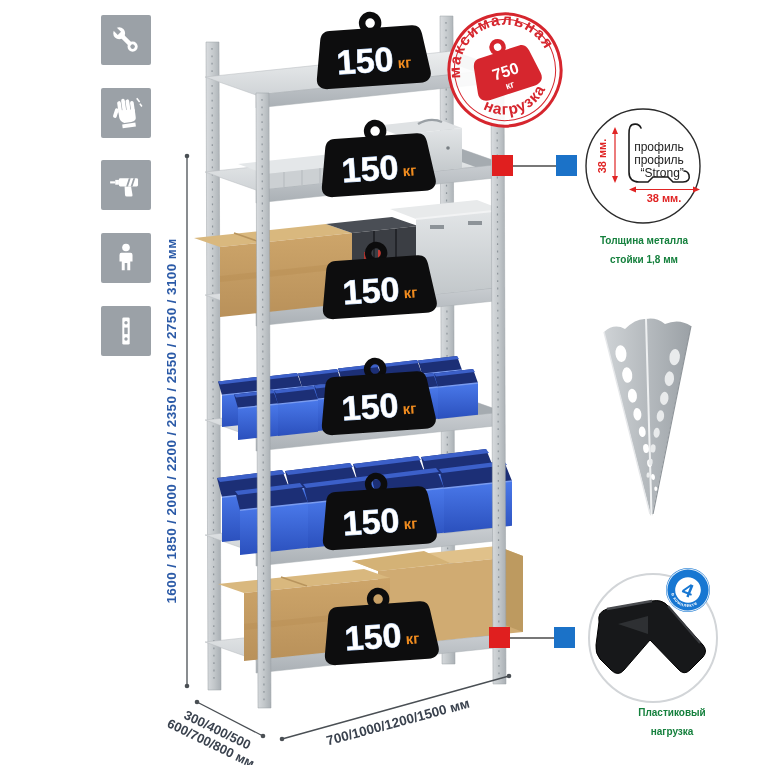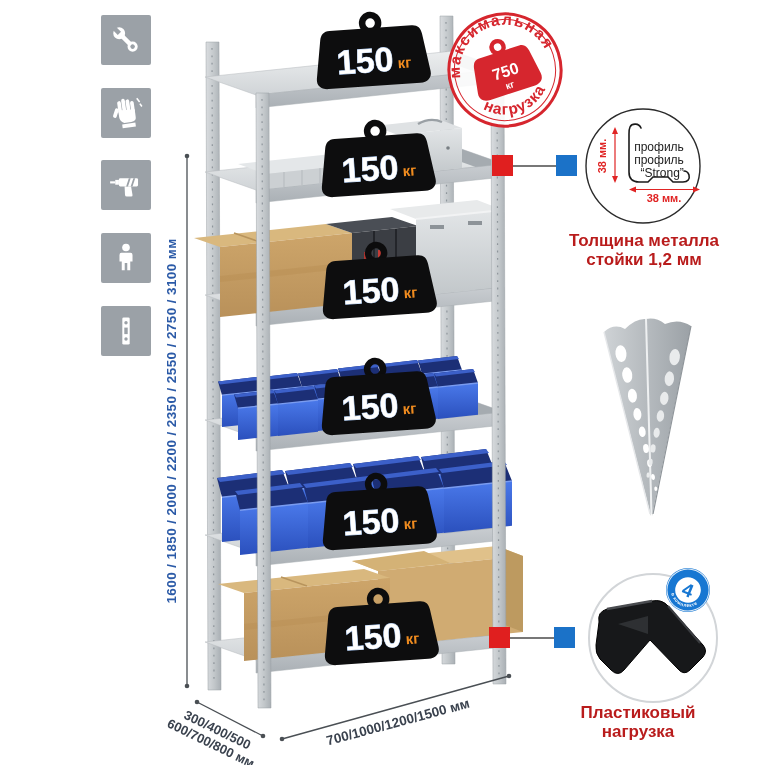--- a/index.html
+++ b/index.html
@@ -19,24 +19,24 @@
          color:#3a424e;font-size:13px;font-weight:700;text-align:center;line-height:1.12;white-space:nowrap;}
   .width-dim{position:absolute;left:398px;top:722px;transform:translate(-50%,-50%) rotate(-15deg);
          color:#3a424e;font-size:13.5px;font-weight:700;white-space:nowrap;}
 
   
   .profile-text{position:absolute;left:659px;top:160px;transform:translate(-50%,-50%);
          text-align:right;font-size:12px;line-height:13px;color:#222;white-space:nowrap;}
   .dim-red{position:absolute;color:#e02424;font-size:11px;font-weight:700;white-space:nowrap;}
   .dim-red.vertical{left:602px;top:156px;transform:translate(-50%,-50%) rotate(-90deg);}
   .dim-red.horizontal{left:664px;top:198px;transform:translate(-50%,-50%);}
-  .caption{position:absolute;text-align:center;color:#b91c1c;font-size:17px;font-weight:700;
+  .caption{position:absolute;text-align:center;color:#15803d;font-size:10px;font-weight:700;
            line-height:19px;transform:translate(-50%,-50%);white-space:nowrap;}
   .caption.profile{left:644px;top:250px;}
-  .caption.foot{left:638px;top:722px;}
+  .caption.foot{left:672px;top:722px;}
   .caption span{display:block;}
   .depth-dim span{display:block;}
 
   .badge{position:absolute;width:132px;height:80px;z-index:5;}
   .stamp{position:absolute;left:437px;top:2px;width:136px;height:136px;z-index:6;}
   .kit-badge{position:absolute;left:665px;top:567px;width:46px;height:46px;z-index:6;}
   .scene{position:absolute;left:0;top:0;z-index:1;}
   .texts{z-index:7;}
 </style>
 </head>
@@ -445,21 +445,21 @@
   <div class="profile-text abs texts">
     <span style="display:block">профиль</span>
     <span style="display:block">профиль</span>
     <span style="display:block">“Strong”</span>
   </div>
   <div class="dim-red vertical texts">38 мм.</div>
   <div class="dim-red horizontal texts">38 мм.</div>
 
   <div class="caption profile texts">
     <span>Толщина металла</span>
-    <span>стойки 1,2 мм</span>
+    <span>стойки 1,8 мм</span>
   </div>
 
   <div class="caption foot texts">
     <span>Пластиковый</span>
     <span>нагрузка</span>
   </div>
 
 </div>
 
 </body></html>

